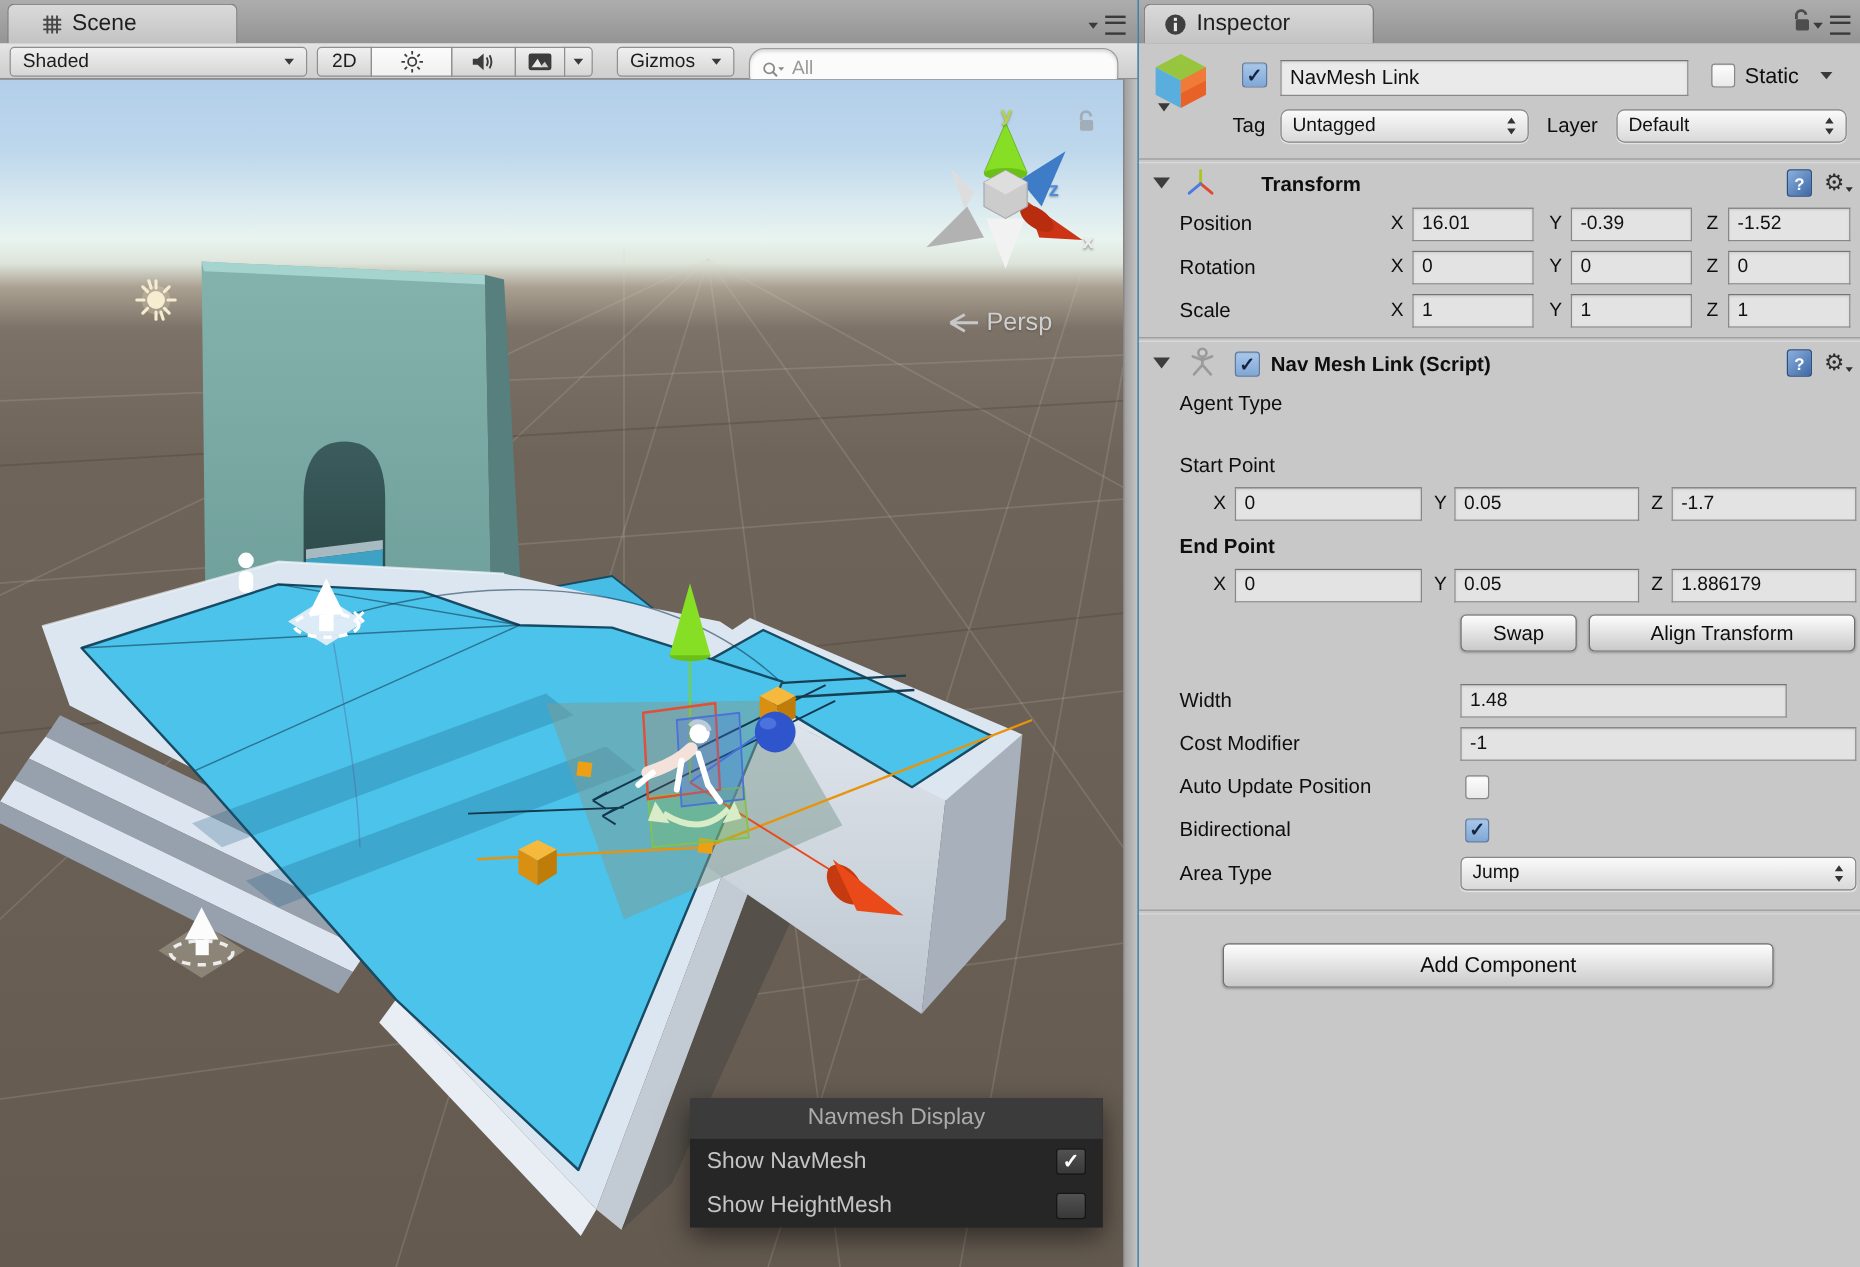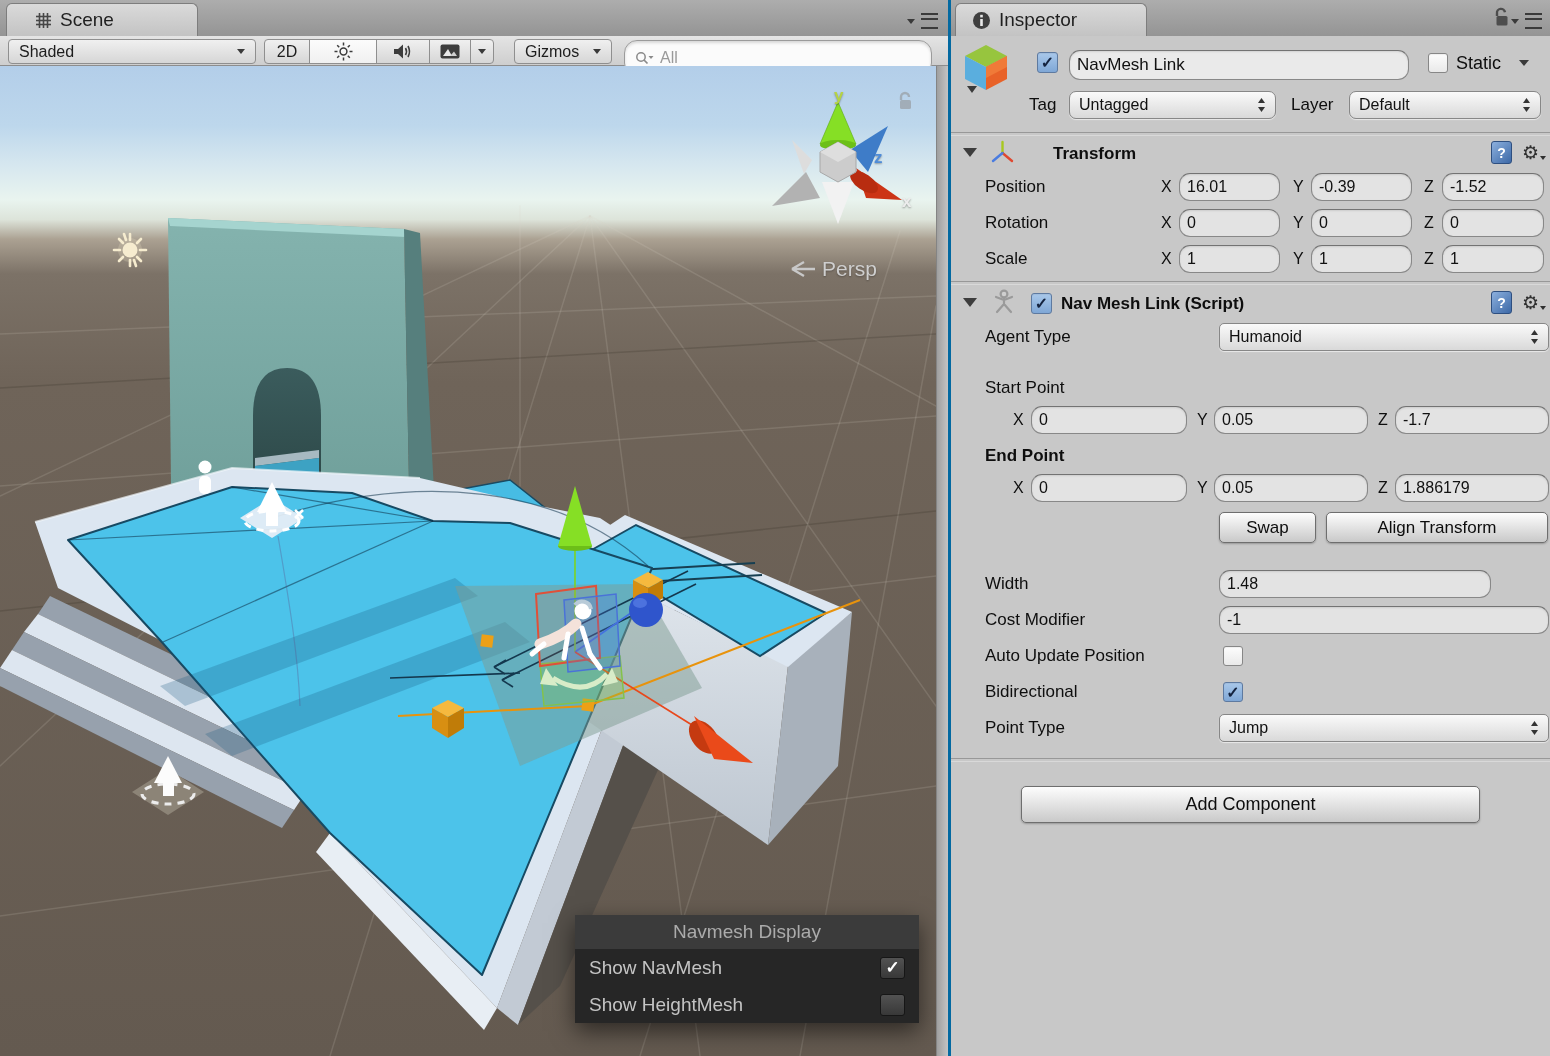--- a/index.html
+++ b/index.html
@@ -42,27 +42,27 @@
   .nmpanel{position:absolute;left:575px;top:849px;width:344px;background:#262626;
            box-shadow:0 8px 22px rgba(0,0,0,.55);color:#c4c4c4;}
   .nmpanel .hd{height:34px;background:#3b3b3b;display:flex;align-items:center;justify-content:center;
                font-size:19px;color:#ababab;}
   .nmrow{height:37px;display:flex;align-items:center;padding:0 14px;font-size:19px;gap:10px;}
   .nmrow .sp{flex:1;}
   .dcb{width:25px;height:22px;border-radius:3px;border:1px solid #161616;
        background:linear-gradient(#525252,#383838);display:flex;align-items:center;justify-content:center;
        font-size:17px;font-weight:bold;color:#ffffff;box-sizing:border-box;}
   
-  #inspector{left:948px;width:602px;background:#c8c8c8;border-left:3px solid #0369a1;box-sizing:border-box;}
+  #inspector{left:948px;width:602px;background:#c8c8c8;border-left:1px solid #0369a1;box-sizing:border-box;}
   .ibody{position:absolute;left:0;top:36px;right:0;bottom:0;background:#c8c8c8;}
   .lbl{position:absolute;font-size:17px;color:#0e0e0e;height:28px;display:flex;align-items:center;}
   .lbl.b{font-weight:bold;}
   .fld{position:absolute;height:28px;background:#e3e3e3;border:1px solid #888;border-top-color:#737373;
        font-size:16px;color:#111;display:flex;align-items:center;padding-left:7px;box-sizing:border-box;
-       box-shadow:inset 0 1px 2px rgba(0,0,0,.10);border-radius:11px;}
+       box-shadow:inset 0 1px 2px rgba(0,0,0,.10);border-radius:0;}
   .dd{position:absolute;height:28px;border:1px solid #878787;border-radius:7px;
       background:linear-gradient(#fafafa,#d9d9d9);display:flex;align-items:center;
       padding:0 9px;font-size:16px;color:#111;box-sizing:border-box;box-shadow:0 1px 1px rgba(255,255,255,.6);}
   .dd .sp{flex:1;}
   .btn{position:absolute;border:1px solid #6e6e6e;border-radius:5px;
        background:linear-gradient(#fdfdfd,#c9c9c9);display:flex;align-items:center;justify-content:center;
        font-size:17px;color:#0d0d0d;box-sizing:border-box;box-shadow:0 1px 2px rgba(0,0,0,.25);}
   .cb{position:absolute;width:21px;height:21px;border:1px solid #878787;border-radius:3px;
       background:linear-gradient(#fdfdfd,#e9e9e9);display:flex;align-items:center;justify-content:center;
       font-size:16px;font-weight:bold;color:#14233f;box-sizing:border-box;box-shadow:inset 0 1px 1px rgba(0,0,0,.06);}
@@ -507,28 +507,20 @@
           <circle cx="13" cy="6" r="3.4" fill="#cfcfcf" stroke="#9a9a9a"></circle>
           <path d="M13,10 L13,16 M13,12 L5,9 M13,12 L21,9 M13,16 L6,24 M13,16 L20,24"></path>
         </g>
       </svg>
       <div class="cb on" style="left:80px;top:257px;">✓</div>
       <div class="lbl b" style="left:110px;top:254px;">Nav Mesh Link (Script)</div>
       <div class="help" style="left:540px;top:255px;">?</div>
       <div class="gear" style="left:571px;top:257px;">⚙</div>
 
       <div class="lbl" style="left:34px;top:287px;">Agent Type</div>
-      <div class="dd" style="left:268px;top:287px;width:330px;border-radius:5px;">
-        <span>Humanoid</span>
-          <span class="sp"></span>
-        <svg width="9" height="16" viewBox="0 0 9 16">
-          <polygon points="4.5,1 8,6 1,6" fill="#333"></polygon>
-            <polygon points="4.5,15 8,10 1,10" fill="#333"></polygon>
-        </svg>
-      </div>
 
       <div class="lbl" style="left:34px;top:338px;">Start Point</div>
       <span class="xyz lbl" style="left:62px;top:370px;">X</span>
       <div class="fld" style="left:80px;top:370px;width:156px;">0</div>
       <span class="xyz lbl" style="left:246px;top:370px;">Y</span>
       <div class="fld" style="left:263px;top:370px;width:154px;">0.05</div>
       <span class="xyz lbl" style="left:427px;top:370px;">Z</span>
       <div class="fld" style="left:444px;top:370px;width:154px;">-1.7</div>
 
       <div class="lbl" style="left:34px;top:406px;font-weight:bold;">End Point</div>
@@ -547,21 +539,21 @@
 
       <div class="lbl" style="left:34px;top:570px;">Cost Modifier</div>
       <div class="fld" style="left:268px;top:570px;width:330px;">-1</div>
 
       <div class="lbl" style="left:34px;top:606px;">Auto Update Position</div>
       <div class="cb" style="left:272px;top:610px;width:20px;height:20px;"></div>
 
       <div class="lbl" style="left:34px;top:642px;">Bidirectional</div>
       <div class="cb on" style="left:272px;top:646px;width:20px;height:20px;">✓</div>
 
-      <div class="lbl" style="left:34px;top:678px;">Point Type</div>
+      <div class="lbl" style="left:34px;top:678px;">Area Type</div>
       <div class="dd" style="left:268px;top:678px;width:330px;border-radius:5px;">
         <span>Jump</span>
           <span class="sp"></span>
         <svg width="9" height="16" viewBox="0 0 9 16">
           <polygon points="4.5,1 8,6 1,6" fill="#333"></polygon>
             <polygon points="4.5,15 8,10 1,10" fill="#333"></polygon>
         </svg>
       </div>
 
       <div class="divider" style="top:722px;"></div>

